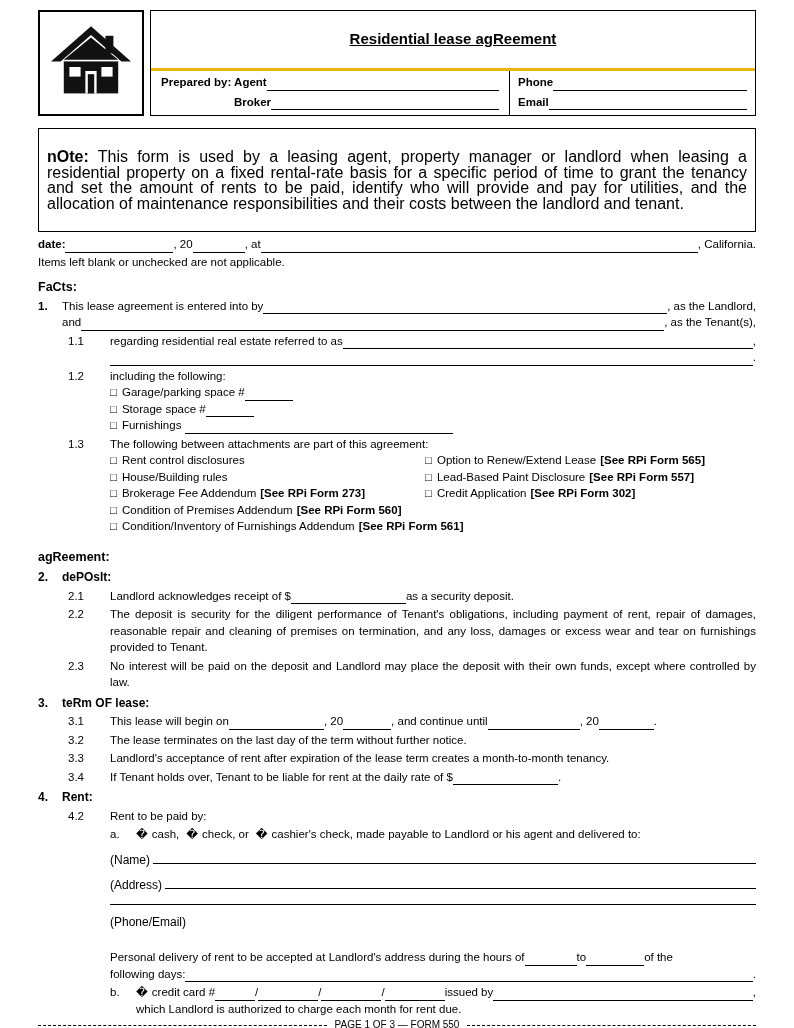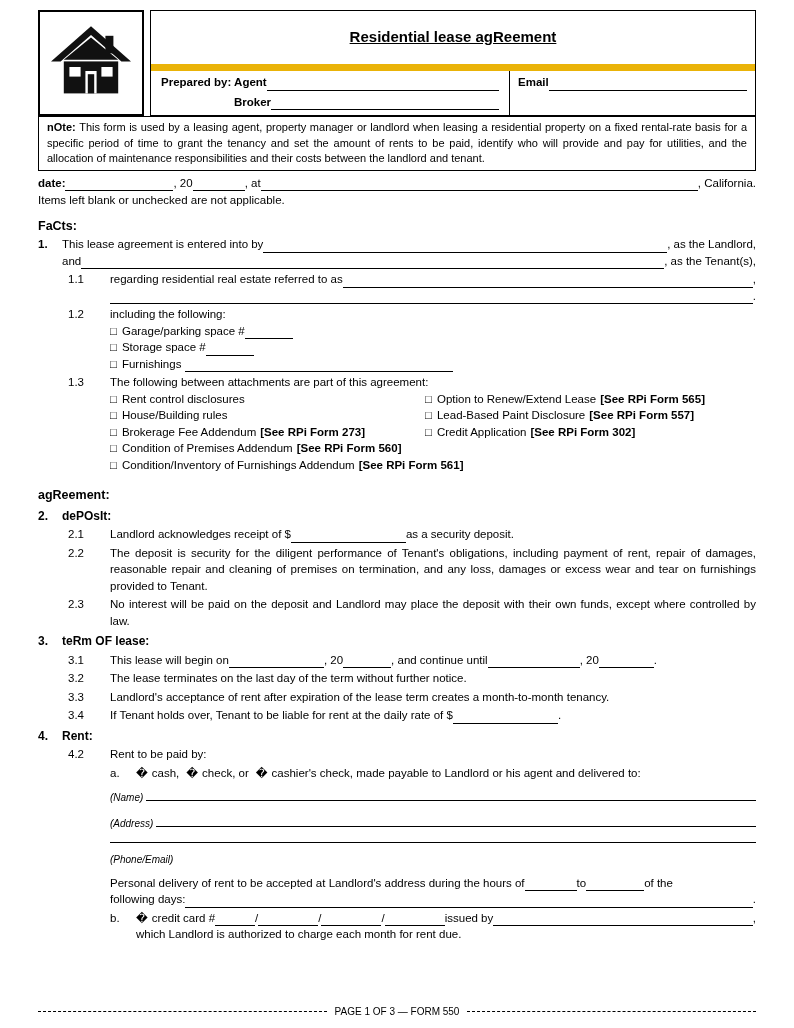--- a/index.html
+++ b/index.html
@@ -8,52 +8,52 @@
   .page{width:794px;height:1028px;padding:10px 38px 8px;display:flex;flex-direction:column;overflow:hidden}
   .t{white-space:pre}
   .bold{font-weight:bold}
   .fline{display:flex;align-items:flex-end}
   .rule{border-bottom:1px solid #000;height:2px;min-width:8px;flex:none}
   .rule.flex{flex:1 1 auto}
   
   .header{display:flex;gap:6px}
   .logo-box{width:106px;height:106px;border:2px solid #000;display:flex;align-items:center;justify-content:center;flex:none}
   .header-right{flex:1;height:106px;border:1px solid #000;display:flex;flex-direction:column}
-  .title-row{border-bottom:7px solid #eab308;flex:1;display:flex;align-items:center;justify-content:center}
+  .title-row{border-bottom:3px solid #eab308;flex:1;display:flex;align-items:center;justify-content:center}
   .title{font-size:15px;font-weight:bold;text-decoration:underline}
   .prep{display:flex;height:44px}
   .prep-left{flex:1;padding:3px 10px 5px}
   .prep-right{width:246px;border-left:1px solid #000;padding:3px 8px 5px}
   .prep .fline+.fline{margin-top:3px}
   .broker-indent{padding-left:73px}
   
-  .note-box{border:1.5px solid #000;margin-top:0;padding:3px 8px;text-align:justify;font-size:11px;line-height:15.5px}
+  .note-box{border:1.5px solid #000;margin-top:12px;padding:20px 8px;text-align:justify;font-size:16px;line-height:15.5px}
   .dateline{margin-top:4px}
   .italic-note{margin-top:1px}
   
   .sec-heading{font-weight:bold;font-size:12.5px;margin-top:9px}
   .item{display:flex;margin-top:2px}
   .num{width:24px;flex:none;font-weight:bold}
   .body{flex:1;min-width:0}
   .sub{display:flex;margin-left:30px;margin-top:2px}
   .subnum{width:42px;flex:none}
   .sec{font-weight:bold;font-size:12px;margin-top:4px}
   .just{text-align:justify}
   .cb{margin-right:5px}
   .cbrow{display:flex;align-items:baseline}
   .ref{margin-left:4px;font-weight:bold}
   .cols{position:relative}
   .col-right{position:absolute;left:315px;top:0}
   .opt{display:flex;margin-top:2px}
   .optnum{width:26px;flex:none}
   .dia{margin-right:4px;flex:none}
   .gap{margin-left:7px}
-  .slabel{font-size:10px;font-style:italic;white-space:pre;padding-right:3px;flex:none}
+  .slabel{font-size:12px;white-space:pre;padding-right:3px;flex:none}
   .sigrow{display:flex;align-items:baseline;margin-top:9px}
-  .pd{margin-top:6px}
+  .pd{margin-top:19px}
   
   .footer{margin-top:auto;display:flex;align-items:center;font-size:10px}
   .dashes{flex:1;border-top:1.5px dashed #000}
   .ftext{margin:0 8px;white-space:pre}
 </style>
 </head>
 <body>
 
 <div class="page">
 
@@ -80,20 +80,24 @@
             <span class="t bold">Prepared by: Agent</span>
             <span class="rule flex"></span>
           </div>
           <div class="fline">
             <span class="t bold broker-indent">Broker</span>
             <span class="rule flex"></span>
           </div>
         </div>
         <div class="prep-right">
           <div class="fline">
+            <span class="t bold">Phone</span>
+            <span class="rule flex"></span>
+          </div>
+          <div class="fline">
             <span class="t bold">Email</span>
             <span class="rule flex"></span>
           </div>
         </div>
       </div>
     </div>
   </div>
 
   <div class="note-box just">
     <span class="bold">nOte:</span><span> This form is used by a leasing agent, property manager or landlord when leasing a residential property on a fixed rental-rate basis for a specific period of time to grant the tenancy and set the amount of rents to be paid, identify who will provide and pay for utilities, and the allocation of maintenance responsibilities and their costs between the landlord and tenant.</span>

